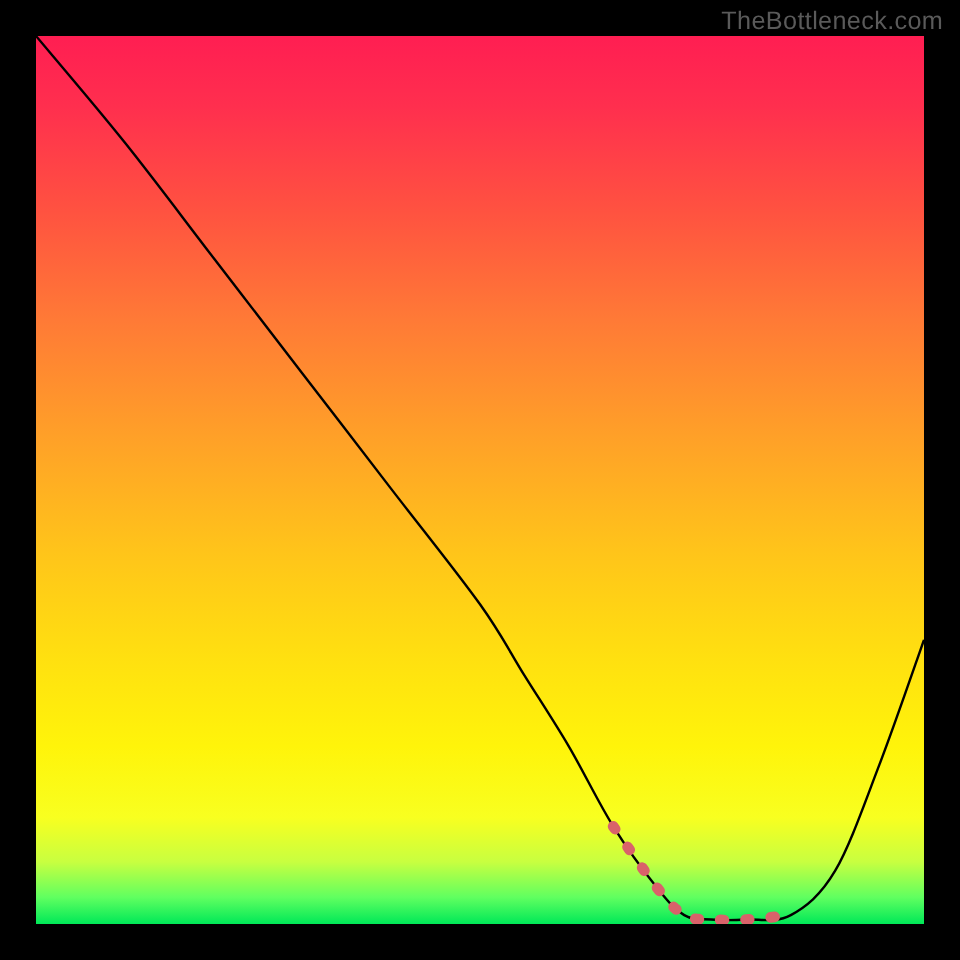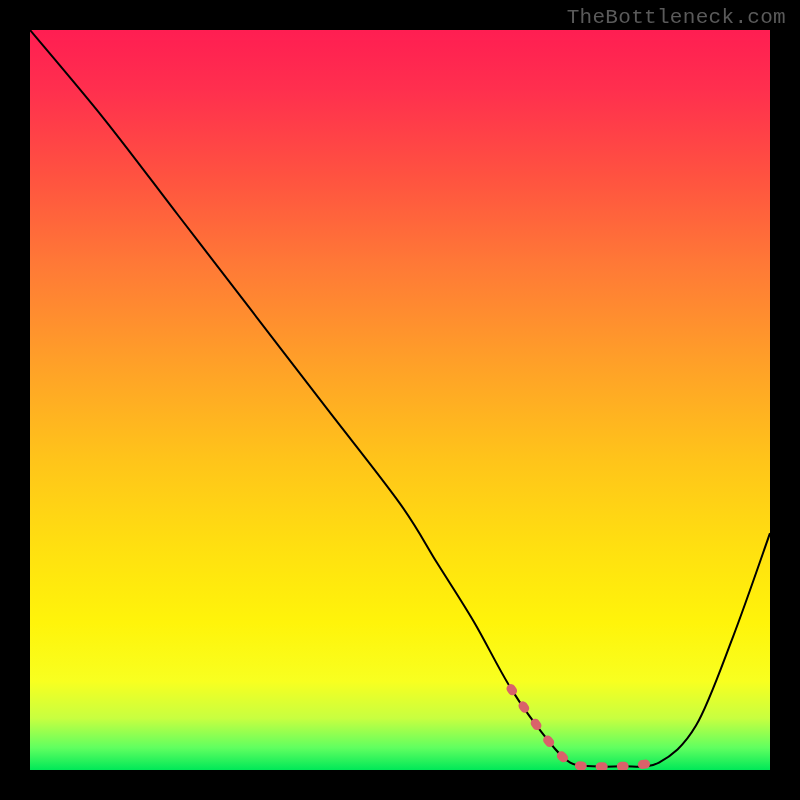--- a/index.html
+++ b/index.html
@@ -12,21 +12,20 @@
   }
   .watermark {
     position: absolute;
     top: 6px;
     right: 14px;
     color: #5a5a5a;
     font-size: 21px;
     font-weight: 500;
     letter-spacing: 0.3px;
     z-index: 10;
-    font-family: Liberation Mono, monospace;
   }
   .plot-area {
     position: absolute;
     left: 30px;
     top: 30px;
     width: 740px;
     height: 740px;
     overflow: hidden;
   }
   .gradient {

